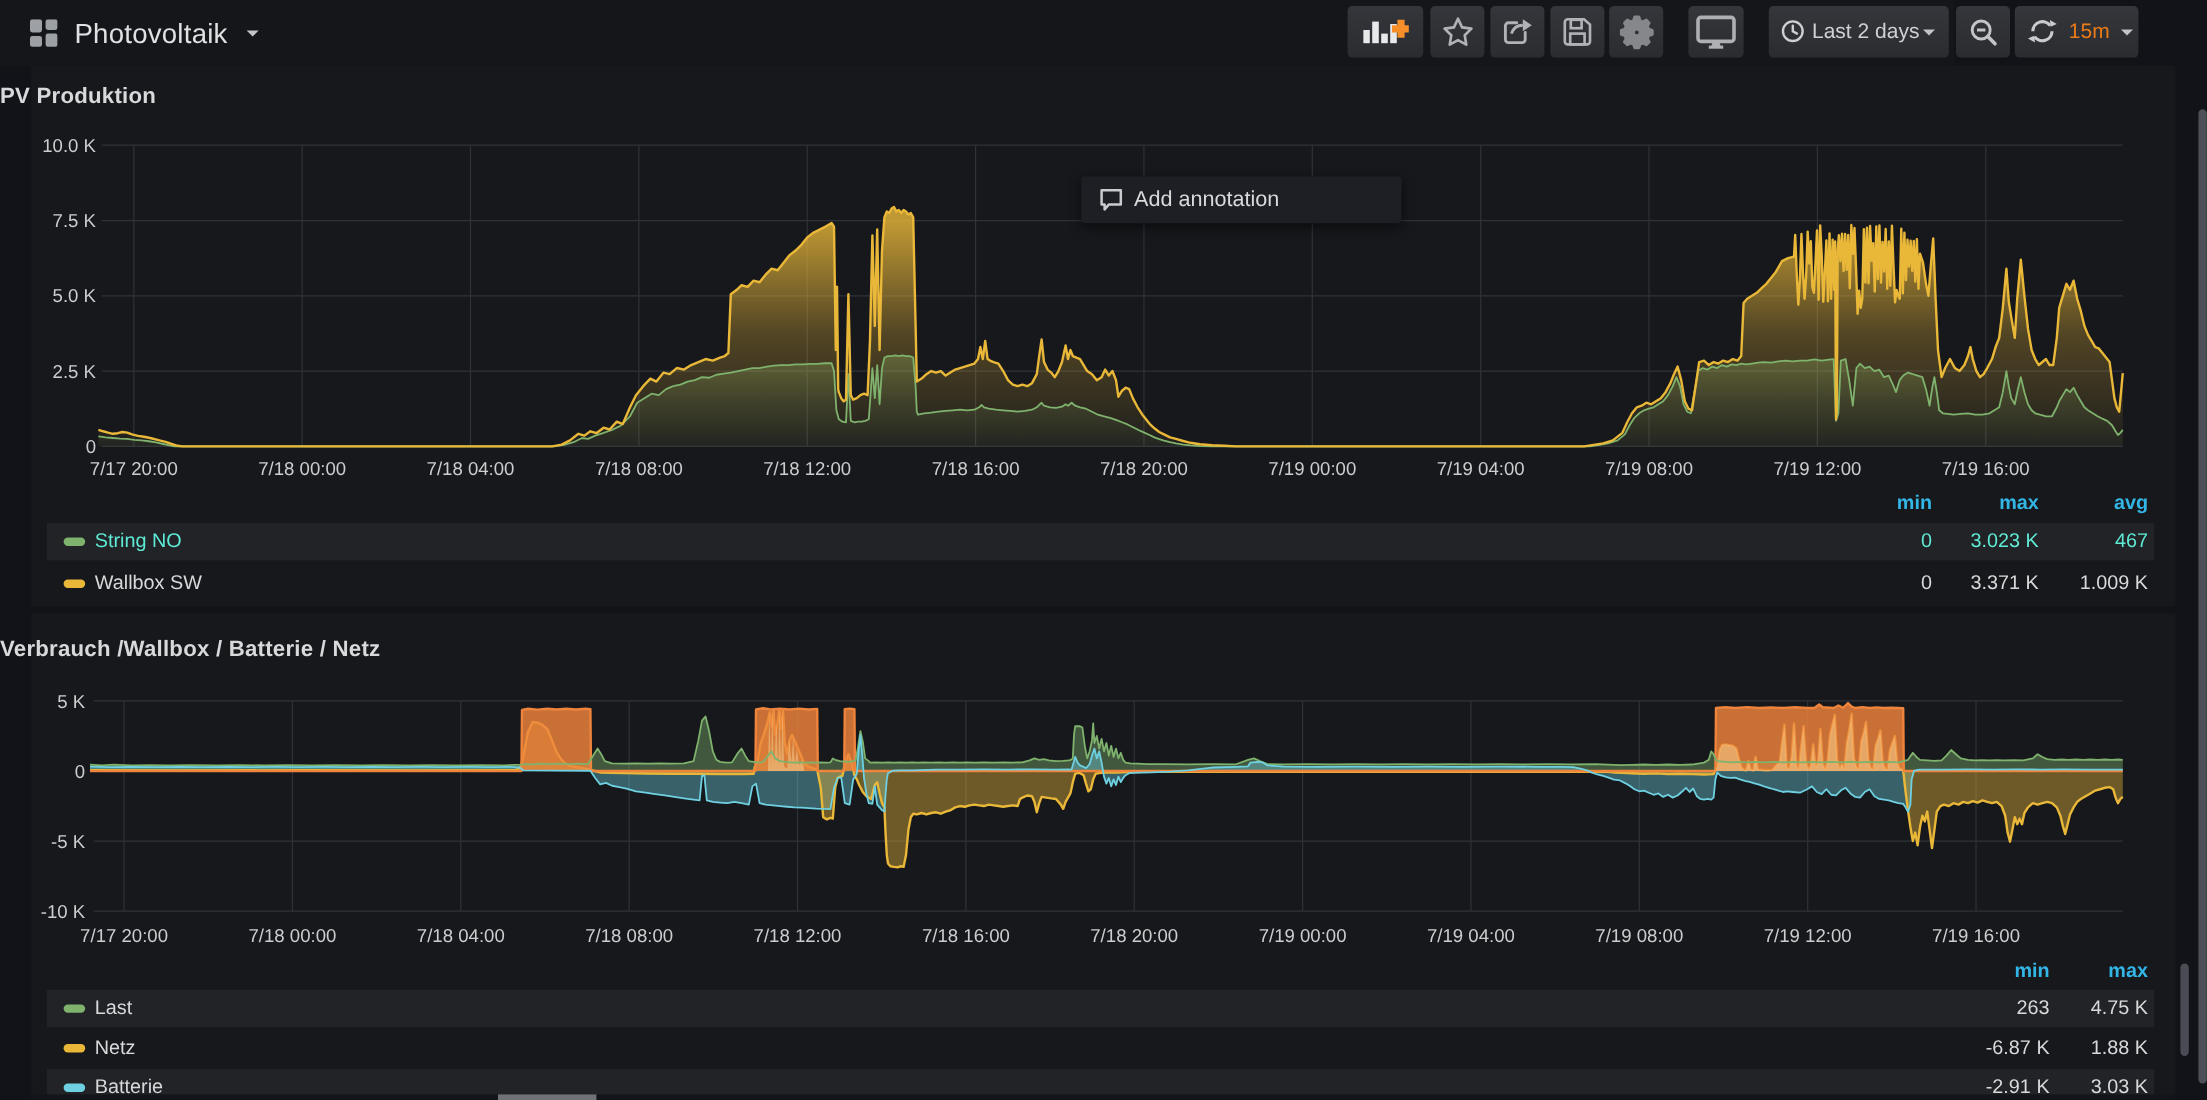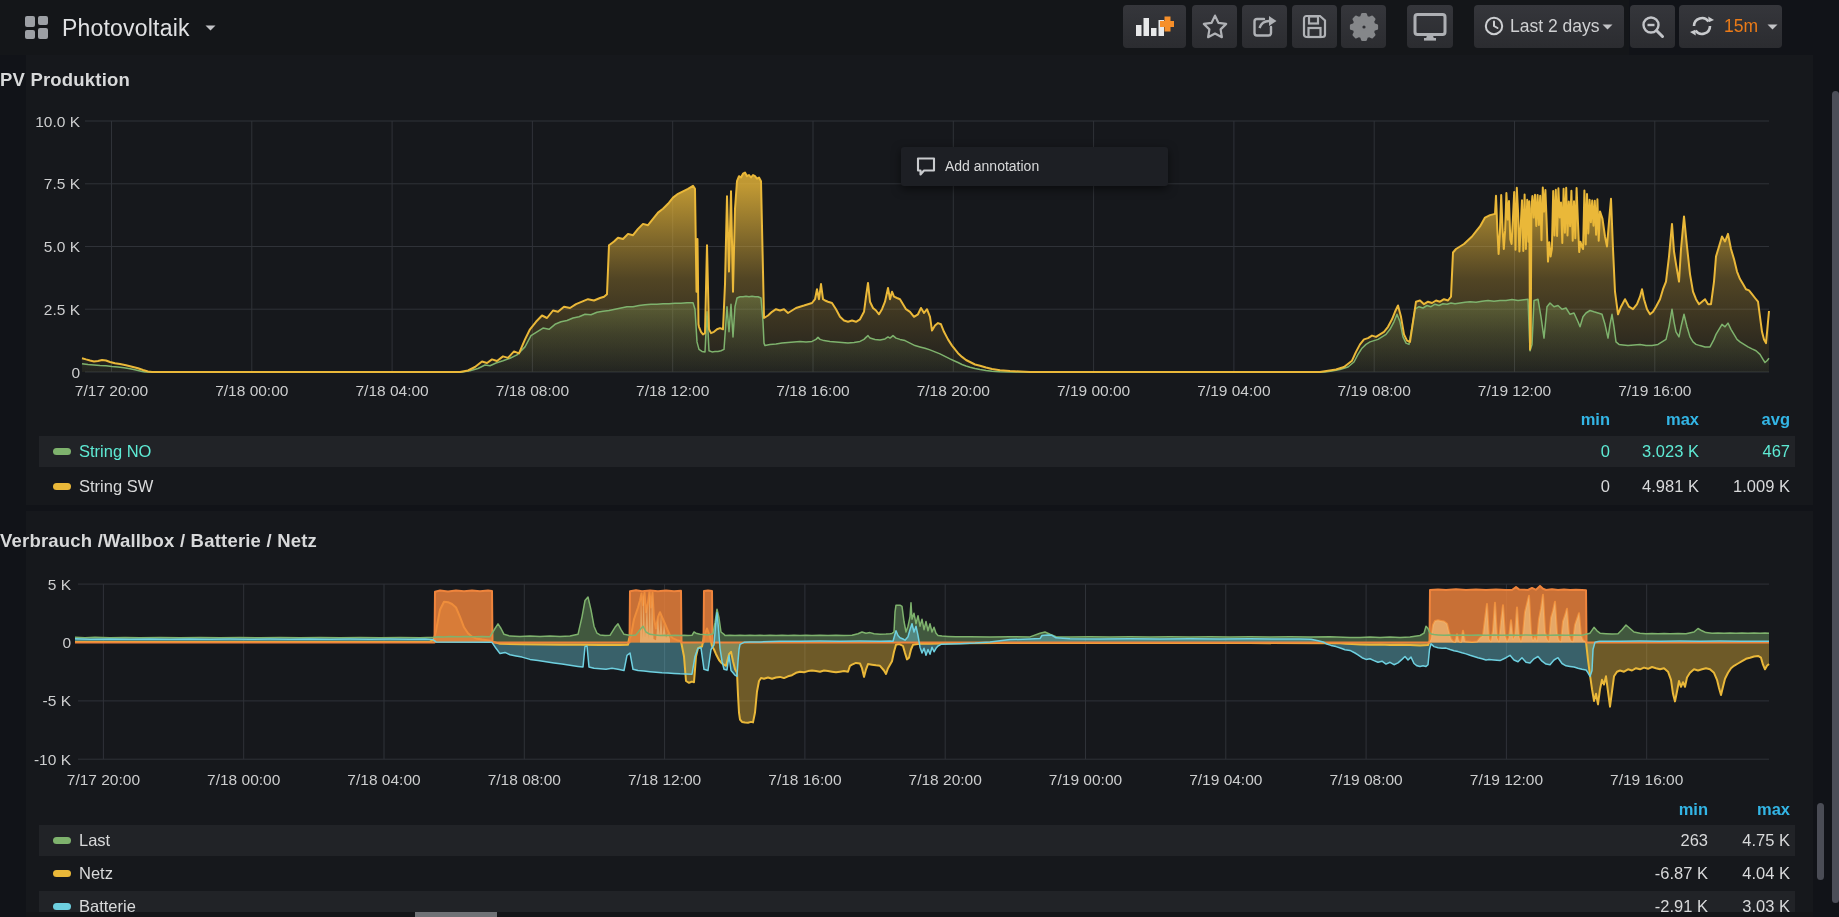--- a/index.html
+++ b/index.html
@@ -203,48 +203,48 @@
   </div>
 <div style="position:absolute;left:39px;top:436px;width:1756px;height:31px;background:rgba(255,255,255,0.05);font:16.5px 'Liberation Sans',sans-serif;color:#5eead4">
 <span style="position:absolute;left:14px;top:11.5px;width:18px;height:7px;border-radius:4px;background:#7EB26D"></span>
 <span style="position:absolute;left:40px;line-height:31px">String NO</span>
     <div style="position:absolute;right:185px;top:0;line-height:31px">0</div>
     <div style="position:absolute;right:96px;top:0;line-height:31px">3.023 K</div>
     <div style="position:absolute;right:5px;top:0;line-height:31px">467</div>
   </div>
 <div style="position:absolute;left:39px;top:471px;width:1756px;height:31px;font:16.5px 'Liberation Sans',sans-serif;color:#d8d9da">
 <span style="position:absolute;left:14px;top:11.5px;width:18px;height:7px;border-radius:4px;background:#EAB839"></span>
-<span style="position:absolute;left:40px;line-height:31px">String SW</span>
+<span style="position:absolute;left:40px;line-height:31px">Wallbox SW</span>
     <div style="position:absolute;right:185px;top:0;line-height:31px">0</div>
-    <div style="position:absolute;right:96px;top:0;line-height:31px">4.981 K</div>
+    <div style="position:absolute;right:96px;top:0;line-height:31px">3.371 K</div>
     <div style="position:absolute;right:5px;top:0;line-height:31px">1.009 K</div>
   </div>
 <div style="position:absolute;left:39px;top:800px;width:1756px;height:26px;font:bold 16.5px 'Liberation Sans',sans-serif;color:#33b5e5">
     <div style="position:absolute;right:87px;top:0">min</div>
     <div style="position:absolute;right:5px;top:0">max</div>
   </div>
 <div style="position:absolute;left:39px;top:825px;width:1756px;height:31px;background:rgba(255,255,255,0.05);font:16.5px 'Liberation Sans',sans-serif;color:#d8d9da">
 <span style="position:absolute;left:14px;top:11.5px;width:18px;height:7px;border-radius:4px;background:#7EB26D"></span>
 <span style="position:absolute;left:40px;line-height:31px">Last</span>
     <div style="position:absolute;right:87px;top:0;line-height:31px">263</div>
     <div style="position:absolute;right:5px;top:0;line-height:31px">4.75 K</div>
   </div>
 <div style="position:absolute;left:39px;top:858px;width:1756px;height:31px;font:16.5px 'Liberation Sans',sans-serif;color:#d8d9da">
 <span style="position:absolute;left:14px;top:11.5px;width:18px;height:7px;border-radius:4px;background:#EAB839"></span>
 <span style="position:absolute;left:40px;line-height:31px">Netz</span>
     <div style="position:absolute;right:87px;top:0;line-height:31px">-6.87 K</div>
-    <div style="position:absolute;right:5px;top:0;line-height:31px">4.04 K</div>
+    <div style="position:absolute;right:5px;top:0;line-height:31px">1.88 K</div>
   </div>
 <div style="position:absolute;left:39px;top:891px;width:1756px;height:31px;background:rgba(255,255,255,0.05);font:16.5px 'Liberation Sans',sans-serif;color:#d8d9da">
 <span style="position:absolute;left:14px;top:11.5px;width:18px;height:7px;border-radius:4px;background:#6ED0E0"></span>
 <span style="position:absolute;left:40px;line-height:31px">Batterie</span>
     <div style="position:absolute;right:87px;top:0;line-height:31px">-2.91 K</div>
     <div style="position:absolute;right:5px;top:0;line-height:31px">3.03 K</div>
   </div>
 <div style="position:absolute;left:901px;top:147px;width:267px;height:39px;background:#1d1f24;border-radius:3px;box-shadow:0 3px 10px rgba(0,0,0,0.55)">
   <span style="position:absolute;left:14px;top:9px"><svg width="22" height="21" viewBox="0 0 22 21">
 <path d="M3 2.5 h16 v12 h-10 l-3.5 4 v-4 h-2.5 Z" fill="none" stroke="#c9cbce" stroke-width="2.1" stroke-linejoin="round"></path>
 </svg></span>
-  <span style="position:absolute;left:44px;top:0;line-height:39px;font-size:14px;color:#d8d9da">Add annotation</span>
+  <span style="position:absolute;left:44px;top:0;line-height:39px;font-size:18px;color:#d8d9da">Add annotation</span>
 </div>
 <div style="position:absolute;left:1817px;top:803px;width:7px;height:77px;border-radius:4px;background:#4a4c55"></div>
 <div style="position:absolute;left:1832px;top:91px;width:7px;height:812px;border-radius:4px;background:#4c4e58"></div>
 <div style="position:absolute;left:26px;top:912px;width:1787px;height:5px;background:#141518"></div>
 <div style="position:absolute;left:415px;top:912px;width:82px;height:5px;background:#707276"></div>
 </body></html>

